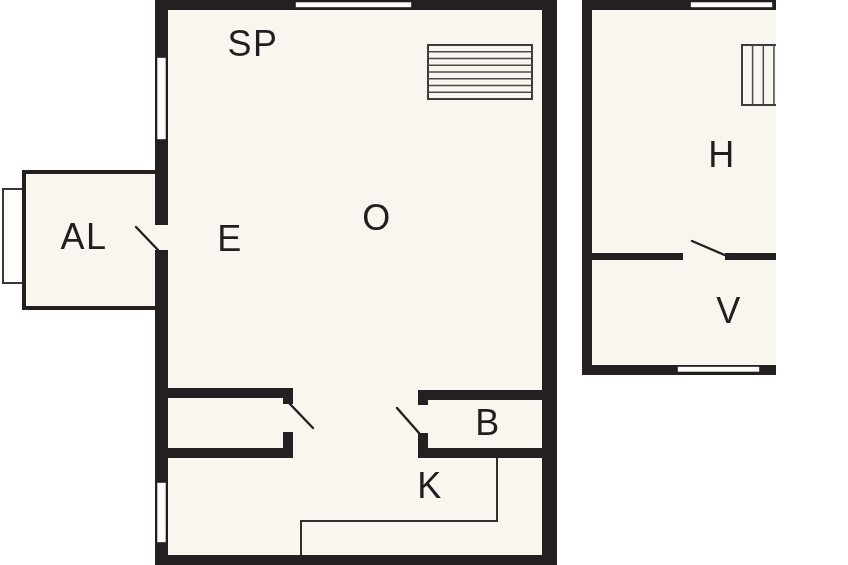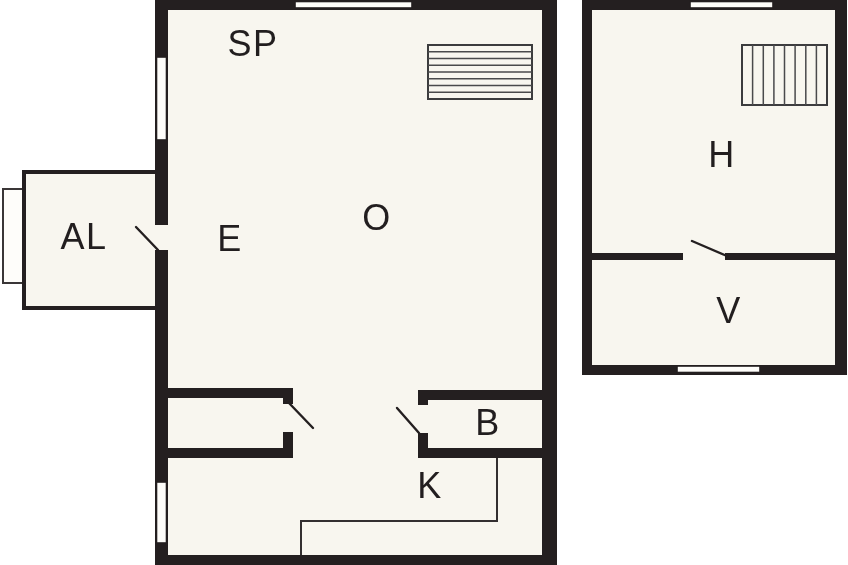--- a/index.html
+++ b/index.html
@@ -1,18 +1,18 @@
 <!DOCTYPE html>
 <html><head>
 <meta charset="utf-8">
 <style>
   html,body{margin:0;padding:0;background:#ffffff;}
   .stage{
     position:relative;
-    width:848px;height:565px;
+    width:776px;height:565px;
     background:#ffffff;
     overflow:hidden;
     font-family:"Liberation Sans", sans-serif;
   }
   svg{display:block;}
   .wall{fill:#241f20;stroke:none;}
   .floor{fill:#f8f6ef;stroke:none;}
   .gap{fill:#f8f6ef;stroke:none;}
   .window{fill:#fefdfa;stroke:#241f20;stroke-width:1.6;}
   .annex{fill:#f8f6ef;stroke:#241f20;stroke-width:4;}

